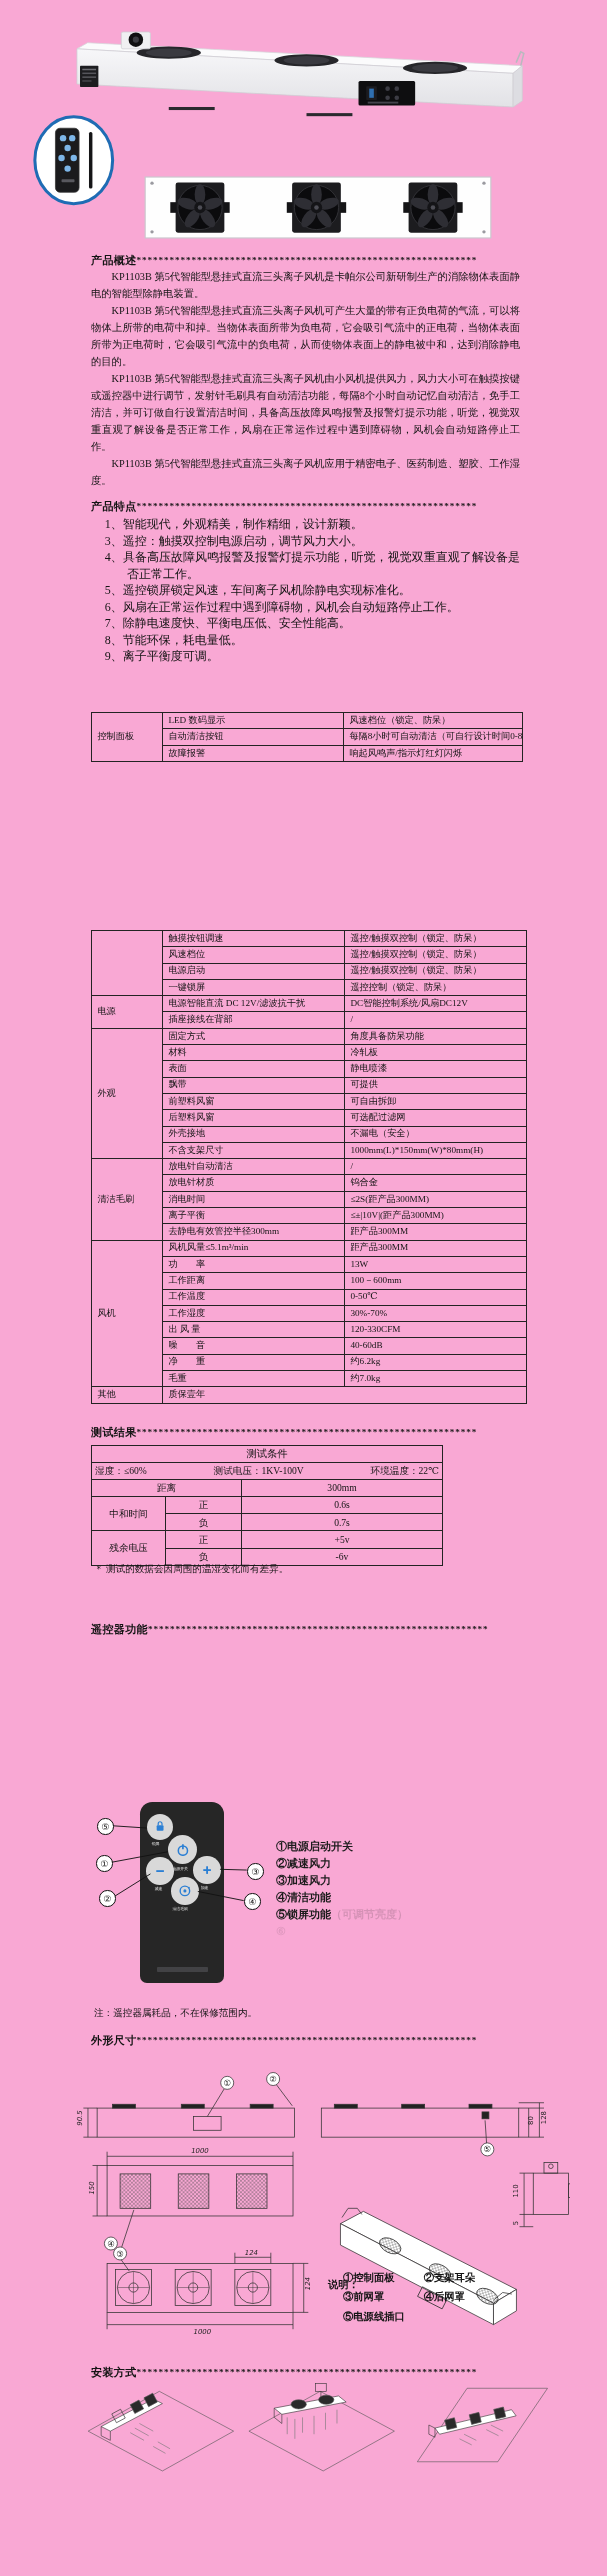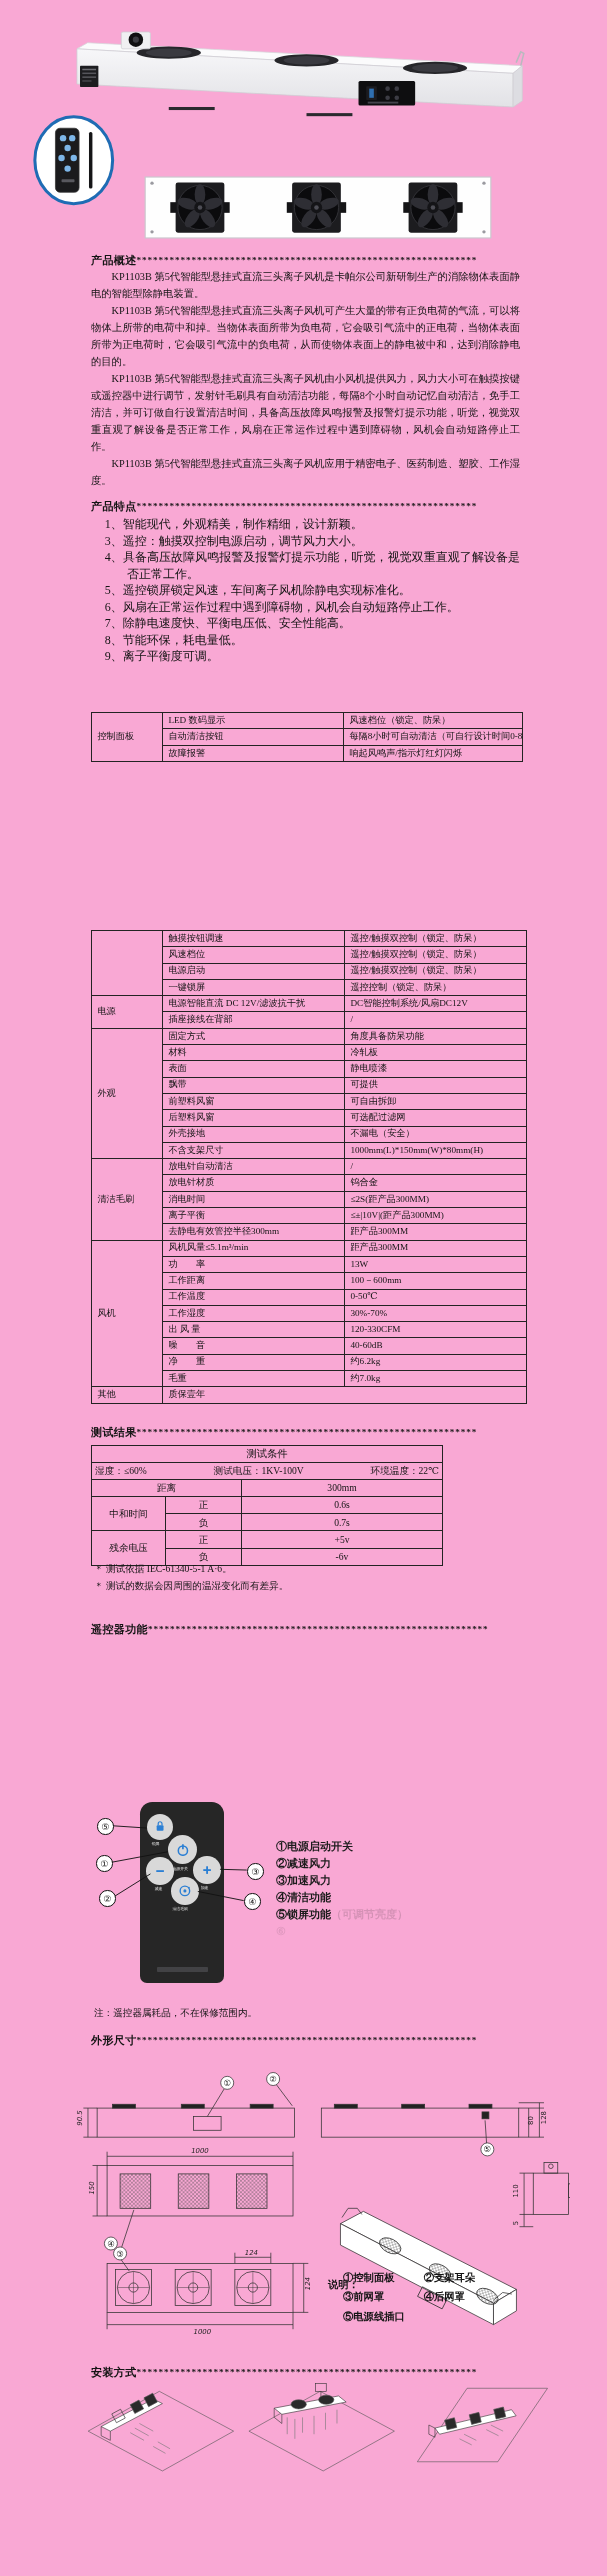--- a/index.html
+++ b/index.html
@@ -365,21 +365,20 @@
         <td>正</td>
         <td>+5v</td>
       </tr>
       <tr>
         <td>负</td>
         <td>-6v</td>
       </tr>
     </tbody>
   </table>
   <div class="abs notes" style="left:94px;top:1560px;width:429px;">
-      <div>＊ 测试依据 IEC-61340-5-1 A·6。</div>
       <div>＊ 测试的数据会因周围的温湿变化而有差异。</div>
     </div>
 
   <div class="abs sec-head" style="left:91px;top:1622px;">
     <span class="sec-title">遥控器功能</span><span class="stars">**************************************************************</span>
   </div>
 
   <div class="abs rc-body" style="left:140px;top:1802px;width:84px;height:181px;">
     <div class="rc-btn" style="left:6.9px;top:11.5px;width:26px;height:26px;">
       <svg width="12.2" height="12.2" viewBox="0 0 16 16">

